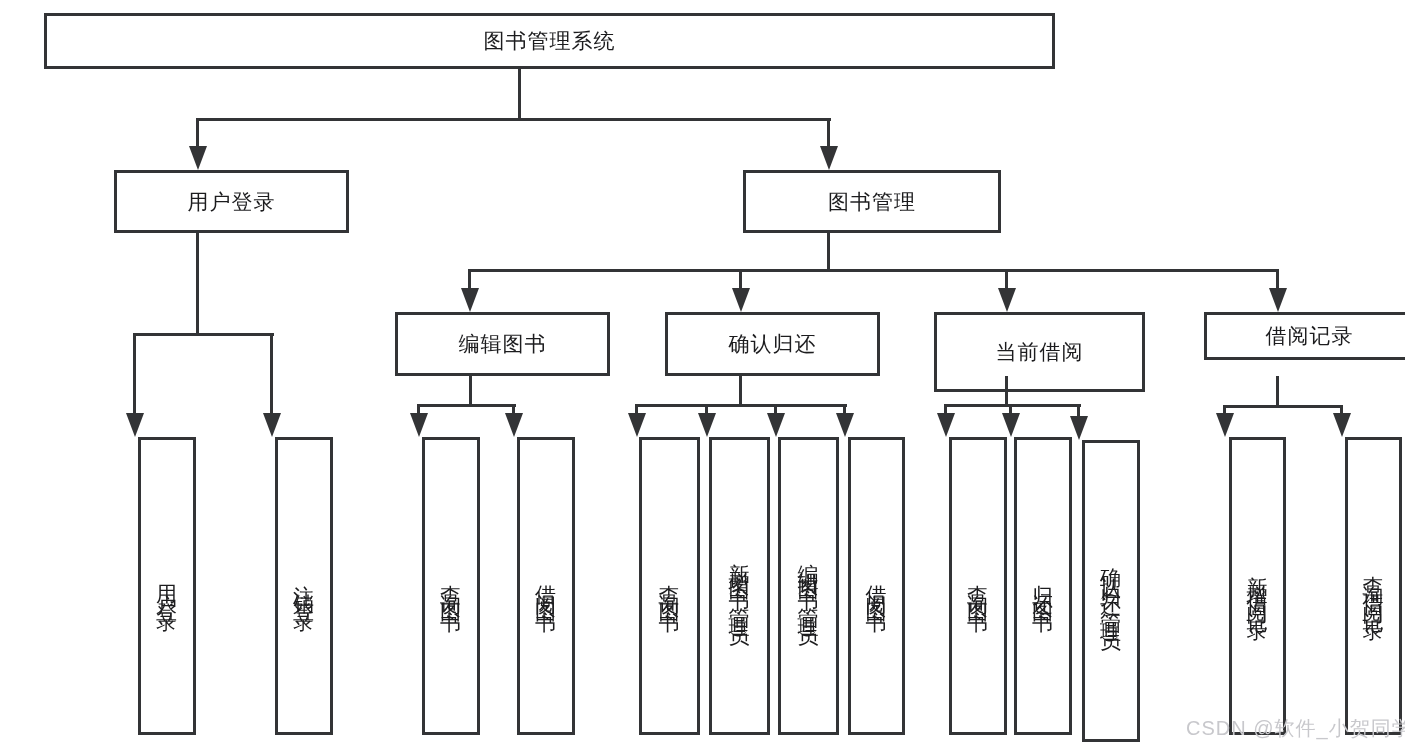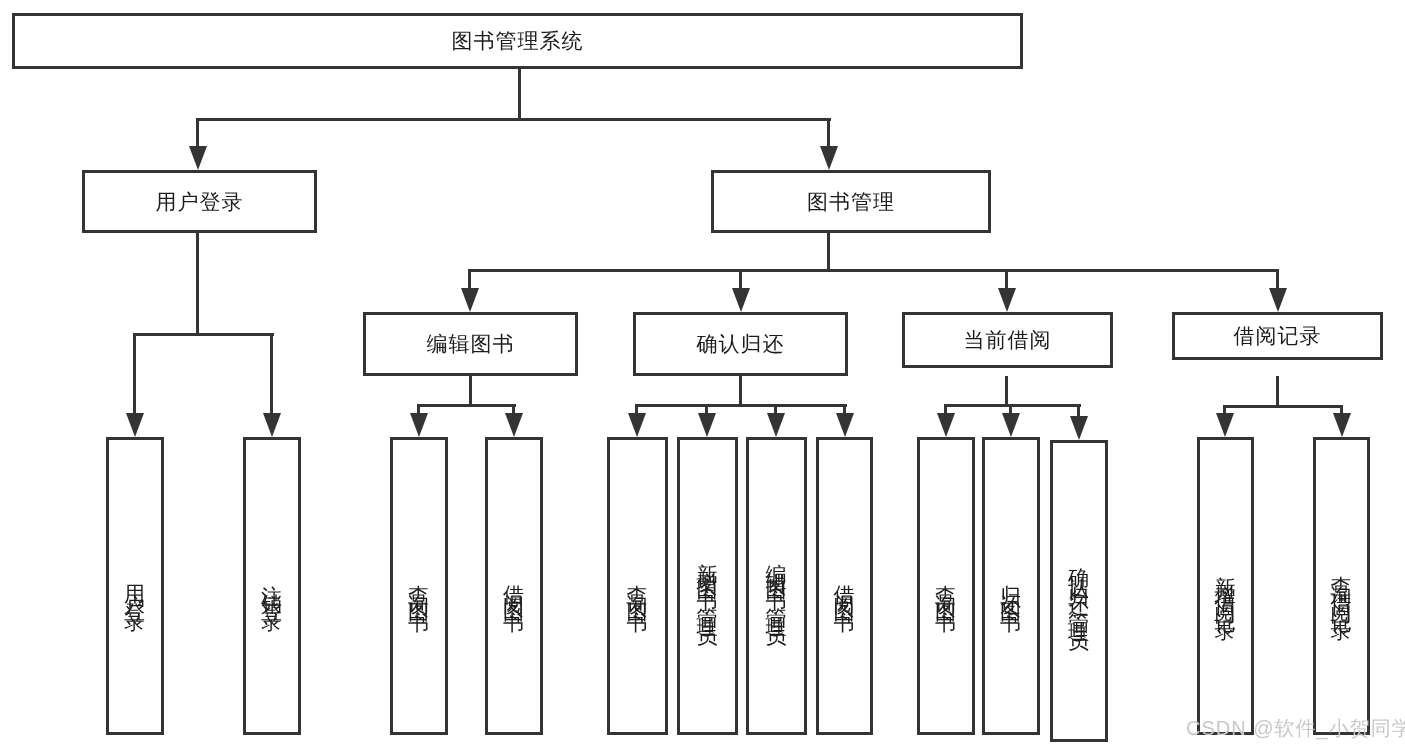--- a/index.html
+++ b/index.html
@@ -15,20 +15,21 @@
     box-sizing:border-box;
     border:3px solid #333436;
     background:#ffffff;
     display:flex;
     align-items:center;
     justify-content:center;
     color:#1c1c1e;
     font-size:21px;
     letter-spacing:1px;
     white-space:nowrap;
+    margin-left:32px;
   }
   .vbox{
     writing-mode:vertical-rl;
     text-orientation:mixed;
     letter-spacing:9px;
     line-height:1;
     white-space:normal;
   }
   .hline,.vline{
     position:absolute;
@@ -60,21 +61,21 @@
   <div class="box" style="left:12px;top:13px;width:1011px;height:56px;">图书管理系统</div>
 
   <div class="vline" style="left:518px;top:69px;height:51px;"></div>
   <div class="hline" style="left:196px;top:118px;width:635px;"></div>
   <div class="vline" style="left:196px;top:118px;height:33px;"></div>
   <div class="vline" style="left:827px;top:118px;height:33px;"></div>
   <div class="arrow" style="left:189px;top:146px;"></div>
   <div class="arrow" style="left:820px;top:146px;"></div>
 
   <div class="box" style="left:82px;top:170px;width:235px;height:63px;">用户登录</div>
-  <div class="box" style="left:711px;top:170px;width:280px;height:63px;">图书管理</div>
+  <div class="box" style="left:711px;top:170px;width:258px;height:63px;">图书管理</div>
 
   <div class="vline" style="left:196px;top:233px;height:102px;"></div>
   <div class="hline" style="left:133px;top:333px;width:141px;"></div>
   <div class="vline" style="left:133px;top:333px;height:85px;"></div>
   <div class="vline" style="left:270px;top:333px;height:85px;"></div>
   <div class="arrow" style="left:126px;top:413px;"></div>
   <div class="arrow" style="left:263px;top:413px;"></div>
 
   <div class="vline" style="left:827px;top:233px;height:38px;"></div>
   <div class="hline" style="left:468px;top:269px;width:811px;"></div>
@@ -82,21 +83,21 @@
   <div class="vline" style="left:739px;top:269px;height:23px;"></div>
   <div class="vline" style="left:1005px;top:269px;height:23px;"></div>
   <div class="vline" style="left:1276px;top:269px;height:23px;"></div>
   <div class="arrow" style="left:461px;top:288px;"></div>
   <div class="arrow" style="left:732px;top:288px;"></div>
   <div class="arrow" style="left:998px;top:288px;"></div>
   <div class="arrow" style="left:1269px;top:288px;"></div>
 
   <div class="box" style="left:363px;top:312px;width:215px;height:64px;">编辑图书</div>
   <div class="box" style="left:633px;top:312px;width:215px;height:64px;">确认归还</div>
-  <div class="box" style="left:902px;top:312px;width:211px;height:56px;">当前借阅</div>
+  <div class="box" style="left:902px;top:312px;width:211px;height:80px;">当前借阅</div>
   <div class="box" style="left:1172px;top:312px;width:211px;height:48px;">借阅记录</div>
 
   <div class="vline" style="left:469px;top:376px;height:31px;"></div>
   <div class="hline" style="left:417px;top:404px;width:99px;"></div>
   <div class="vline" style="left:417px;top:404px;height:14px;"></div>
   <div class="vline" style="left:512px;top:404px;height:14px;"></div>
   <div class="arrow" style="left:410px;top:413px;"></div>
   <div class="arrow" style="left:505px;top:413px;"></div>
 
   <div class="vline" style="left:739px;top:376px;height:31px;"></div>

